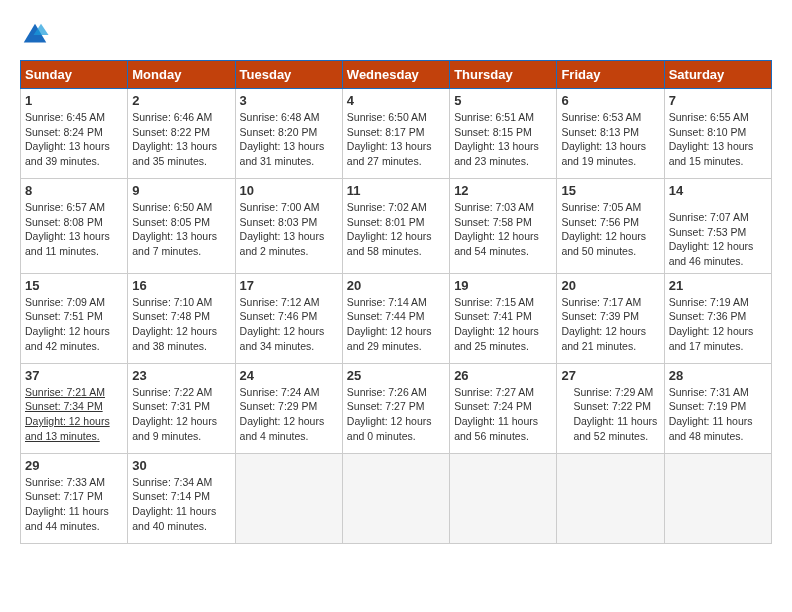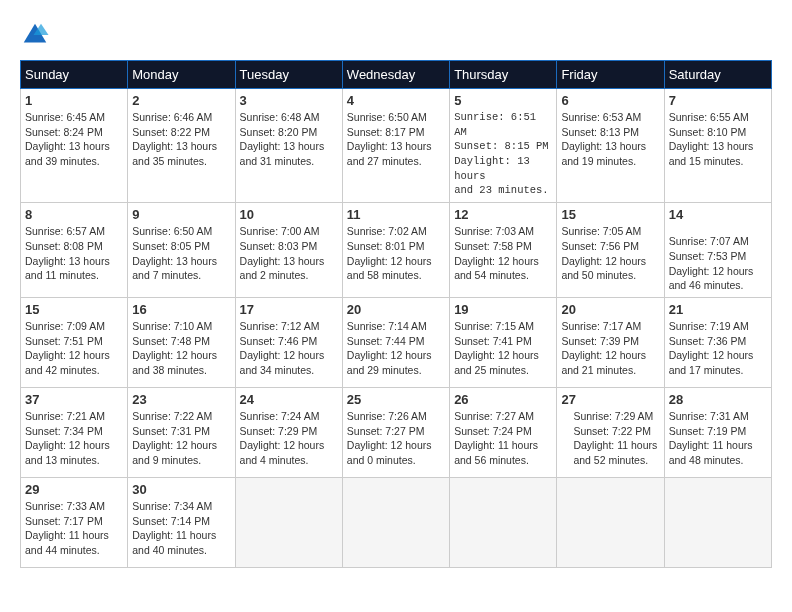--- a/index.html
+++ b/index.html
@@ -51,24 +51,24 @@
     .location {
       font-size: 15px;
       color: #333;
     }
     table {
       width: 100%;
       border-collapse: collapse;
       table-layout: fixed;
     }
     th {
-      background-color: #0f172a;
+      background-color: #c2410c;
       color: #fff;
       font-size: 13px;
-      font-weight: normal;
+      font-weight: bold;
       padding: 6px 4px;
       text-align: left;
       border: 1px solid #1a6bbf;
     }
     td {
       border: 1px solid #ccc;
       vertical-align: top;
       padding: 4px;
       font-size: 10.5px;
       color: #333;
@@ -145,21 +145,21 @@
         </td>
         <td>
           <span class="day-num">4</span>
           <div class="day-info" style="white-space: pre-line;">Sunrise: 6:50 AM
 Sunset: 8:17 PM
 Daylight: 13 hours
 and 27 minutes.</div>
         </td>
         <td>
           <span class="day-num">5</span>
-          <div class="day-info" style="white-space: pre-line; font-family: Liberation Mono, monospace;">Sunrise: 6:51 AM
+          <div class="day-info" style="white-space: pre-line;">Sunrise: 6:51 AM
 Sunset: 8:15 PM
 Daylight: 13 hours
 and 23 minutes.</div>
         </td>
         <td>
           <span class="day-num">6</span>
           <div class="day-info" style="white-space: pre-line;">Sunrise: 6:53 AM
 Sunset: 8:13 PM
 Daylight: 13 hours
 and 19 minutes.</div>
@@ -270,21 +270,21 @@
           <span class="day-num">21</span>
           <div class="day-info" style="white-space: pre-line;">Sunrise: 7:19 AM
 Sunset: 7:36 PM
 Daylight: 12 hours
 and 17 minutes.</div>
         </td>
       </tr>
       <tr>
         <td>
           <span class="day-num">37</span>
-          <div class="day-info" style="white-space: pre-line;">Sunrise: 7:21 AM
+          <div class="day-info" style="white-space: pre-line; text-decoration: underline;">Sunrise: 7:21 AM
 Sunset: 7:34 PM
 Daylight: 12 hours
 and 13 minutes.</div>
         </td>
         <td>
           <span class="day-num">23</span>
           <div class="day-info" style="white-space: pre-line;">Sunrise: 7:22 AM
 Sunset: 7:31 PM
 Daylight: 12 hours
 and 9 minutes.</div>

